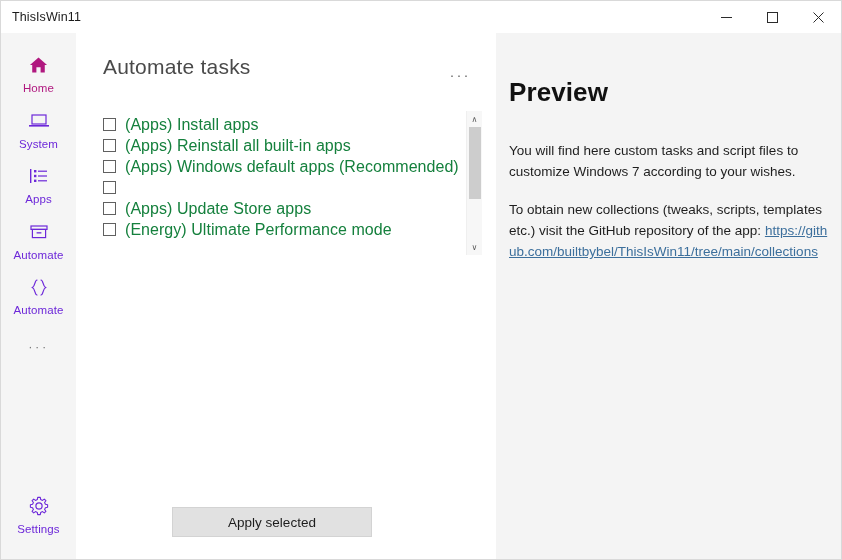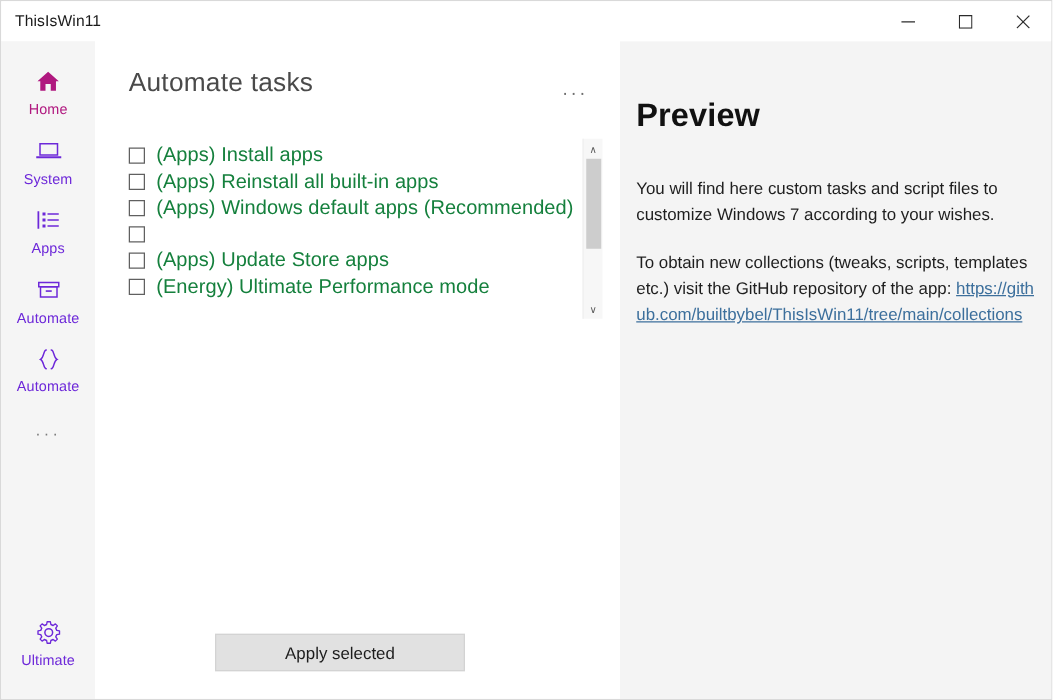--- a/index.html
+++ b/index.html
@@ -314,21 +314,21 @@
       <div class="nav-dots">···</div>
 
       <div class="sidebar-bottom">
         <div class="nav-item">
           <span class="nav-icon">
             <svg width="20" height="20" viewBox="0 0 20 20">
               <circle cx="10" cy="10" r="3.1" fill="none" stroke="currentColor" stroke-width="1.2"></circle>
               <path d="M10 1.4 L11.3 1.4 L11.7 3.6 L13.5 4.4 L15.3 3.1 L16.9 4.7 L15.6 6.5 L16.4 8.3 L18.6 8.7 L18.6 11.3 L16.4 11.7 L15.6 13.5 L16.9 15.3 L15.3 16.9 L13.5 15.6 L11.7 16.4 L11.3 18.6 L8.7 18.6 L8.3 16.4 L6.5 15.6 L4.7 16.9 L3.1 15.3 L4.4 13.5 L3.6 11.7 L1.4 11.3 L1.4 8.7 L3.6 8.3 L4.4 6.5 L3.1 4.7 L4.7 3.1 L6.5 4.4 L8.3 3.6 L8.7 1.4 Z" fill="none" stroke="currentColor" stroke-width="1.1" stroke-linejoin="round"></path>
             </svg>
           </span>
-          <span class="nav-label">Ultimate</span>
+          <span class="nav-label">Settings</span>
         </div>
       </div>
     </div>
 
     <div class="main">
       <div class="main-head">
         <div class="page-title">Automate tasks</div>
         <div class="overflow-btn">···</div>
       </div>
 

